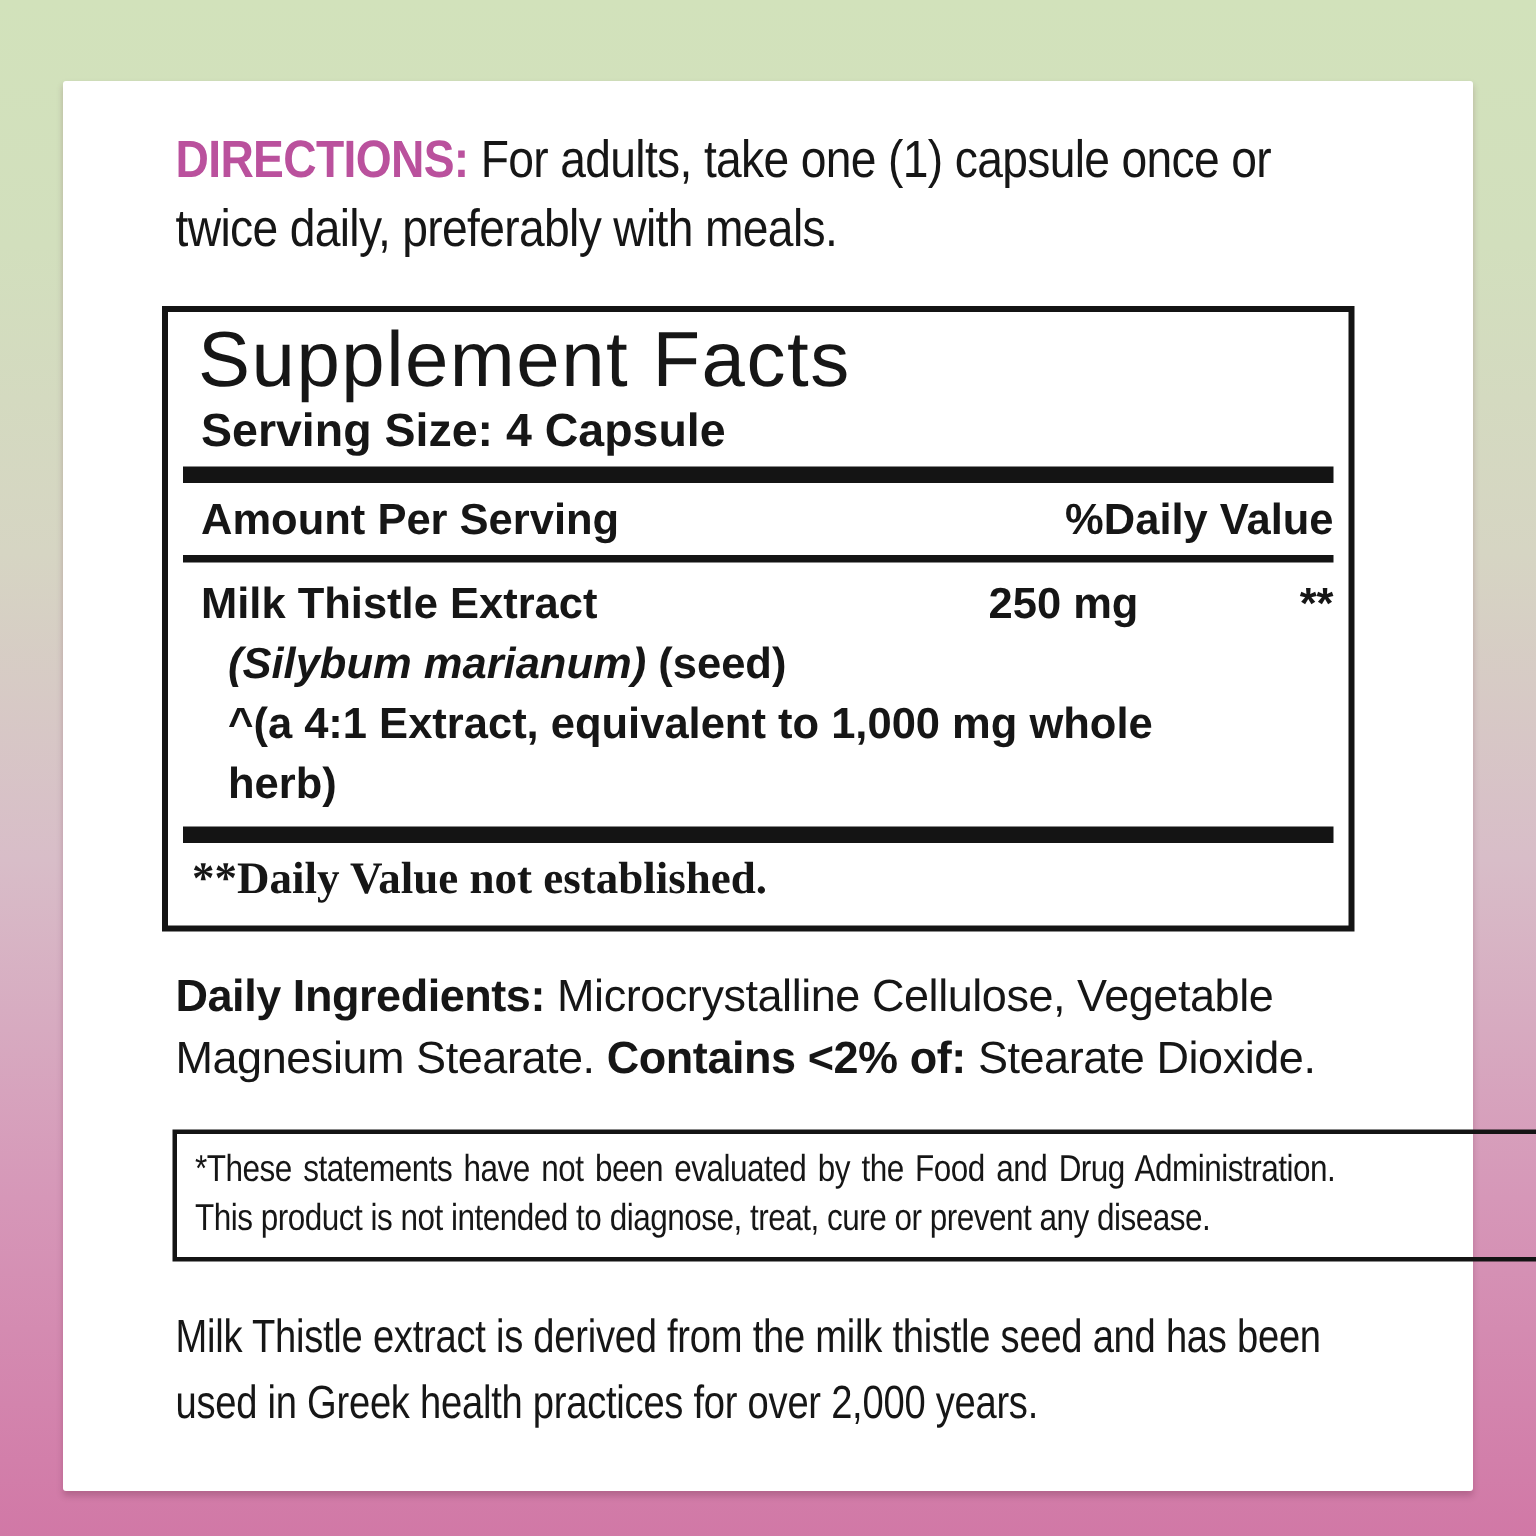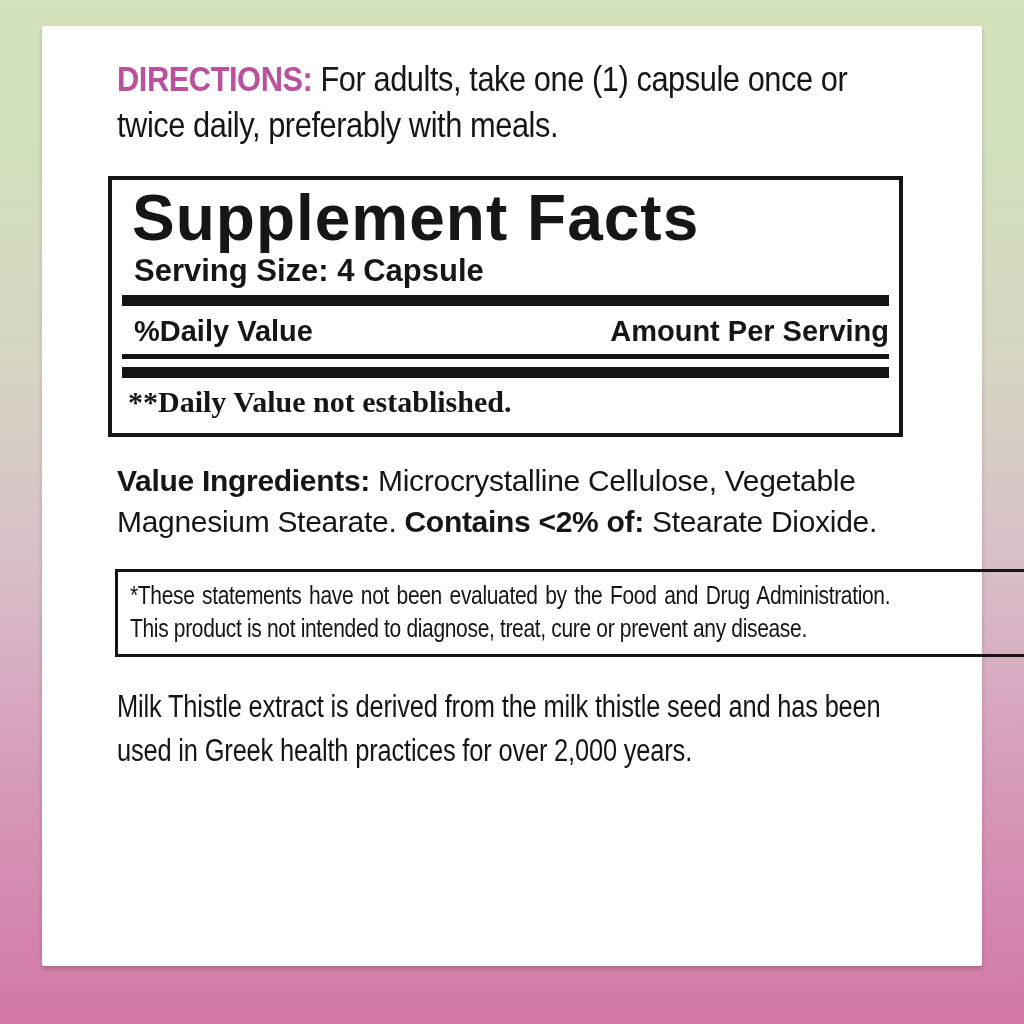--- a/index.html
+++ b/index.html
@@ -10,21 +10,21 @@
     overflow: hidden;
   }
   .bg {
     position: absolute; left: 0; top: 0;
     width: 1024px; height: 1024px;
     background: linear-gradient(180deg,
       #d2e2bb 0%, #d2dfbd 16%, #d6d5c3 36%,
       #d8bdc8 56%, #d697b8 78%, #d178a6 100%);
   }
   .card {
-    position: absolute; left: 42px; top: 26px;
+    position: absolute; left: 42px; top: 54px;
     width: 940px; height: 940px;
     background: #ffffff;
     border-radius: 2px;
     box-shadow: 0 3px 4px rgba(90,30,60,0.25);
   }
   
   .directions {
     margin: 30px 0 0 75px;
     width: 900px;
     font-size: 35px;
@@ -43,22 +43,22 @@
   .facts-box {
     box-sizing: border-box;
     margin: 28px 0 0 66px;
     width: 795px;
     border: 4px solid #141414;
     padding: 6px 10px 12px 10px;
     background: #ffffff;
   }
   .facts-title {
     margin: 0 0 0 10px;
-    font-size: 64px;
-    font-weight: bold;
+    font-size: 52px;
+    font-weight: normal;
     letter-spacing: 1px;
     line-height: 1.02;
     white-space: nowrap;
   }
   .serving-size {
     margin: 2px 0 4px 12px;
     font-size: 31px;
     font-weight: bold;
   }
   .bar-thick { height: 11px; background: #141414; margin: 6px 0 7px 0; }
@@ -151,34 +151,46 @@
       <span>For adults, take one (1) capsule once or twice daily, preferably with meals.</span>
     </p>
 
     <div class="facts-box">
       <div class="facts-title">Supplement Facts</div>
       <div class="serving-size">Serving Size: 4 Capsule</div>
 
       <div class="bar-thick"></div>
 
       <div class="facts-header-row">
+        <span>Amount Per Serving</span>
         <span>%Daily Value</span>
-        <span>Amount Per Serving</span>
       </div>
 
       <div class="bar-thin"></div>
 
+      <div class="ingredient-row">
+        <div class="ing-line1">
+          <span class="ing-name">Milk Thistle Extract</span>
+          <span class="ing-amount">250 mg</span>
+          <span class="ing-dv">**</span>
+        </div>
+        <div class="ing-sub">
+          <span class="latin">(Silybum marianum)</span>
+          <span>(seed)</span>
+        </div>
+        <div class="ing-sub2">^(a 4:1 Extract, equivalent to 1,000 mg whole herb)</div>
+      </div>
 
       <div class="bar-thick"></div>
 
       <div class="facts-footnote">**Daily Value not established.</div>
     </div>
 
     <p class="other-ingredients">
-      <span class="bold">Value Ingredients:</span>
+      <span class="bold">Daily Ingredients:</span>
       <span>Microcrystalline Cellulose, Vegetable Magnesium Stearate.</span>
       <span class="bold">Contains &lt;2% of:</span>
       <span>Stearate Dioxide.</span>
     </p>
 
     <div class="fda-box">
       <div class="fda-text">*These statements have not been evaluated by the Food and Drug Administration. This product is not intended to diagnose, treat, cure or prevent any disease.</div>
     </div>
 
     <p class="description">Milk Thistle extract is derived from the milk thistle seed and has been used in Greek health practices for over 2,000 years.</p>

